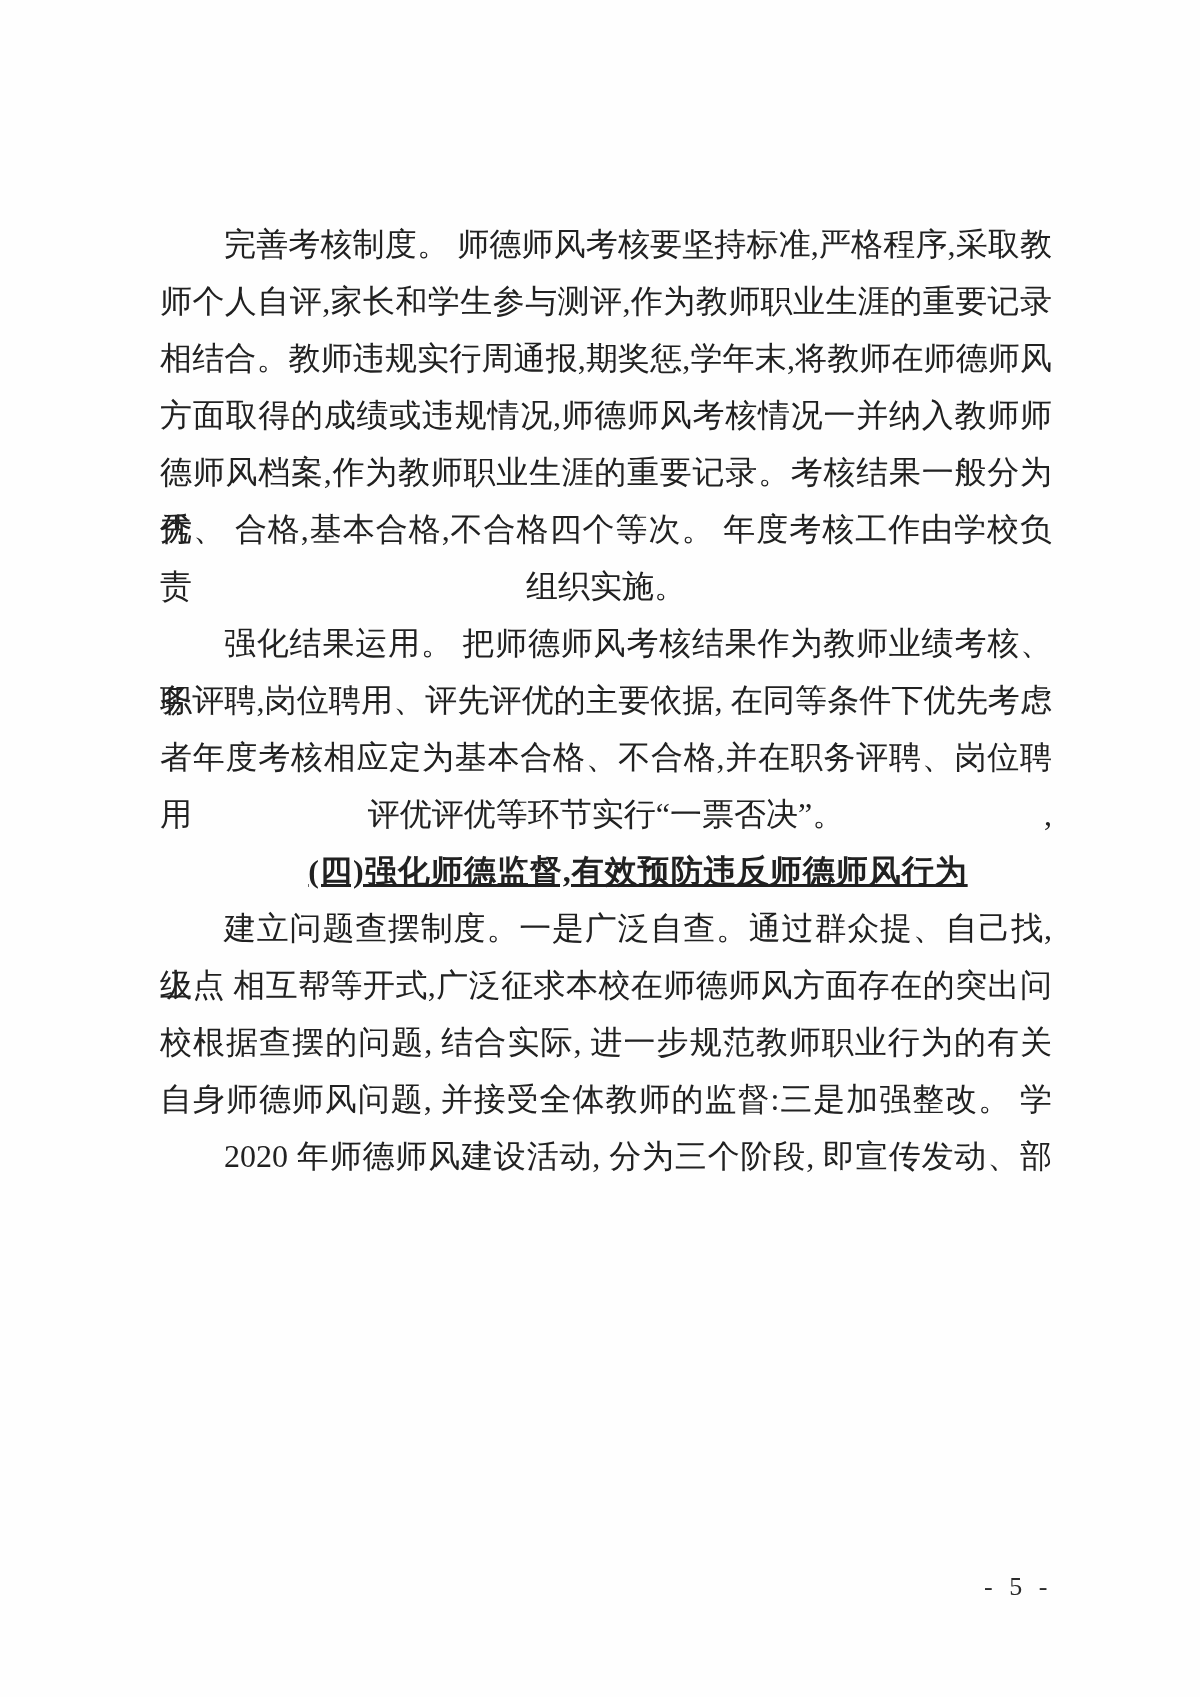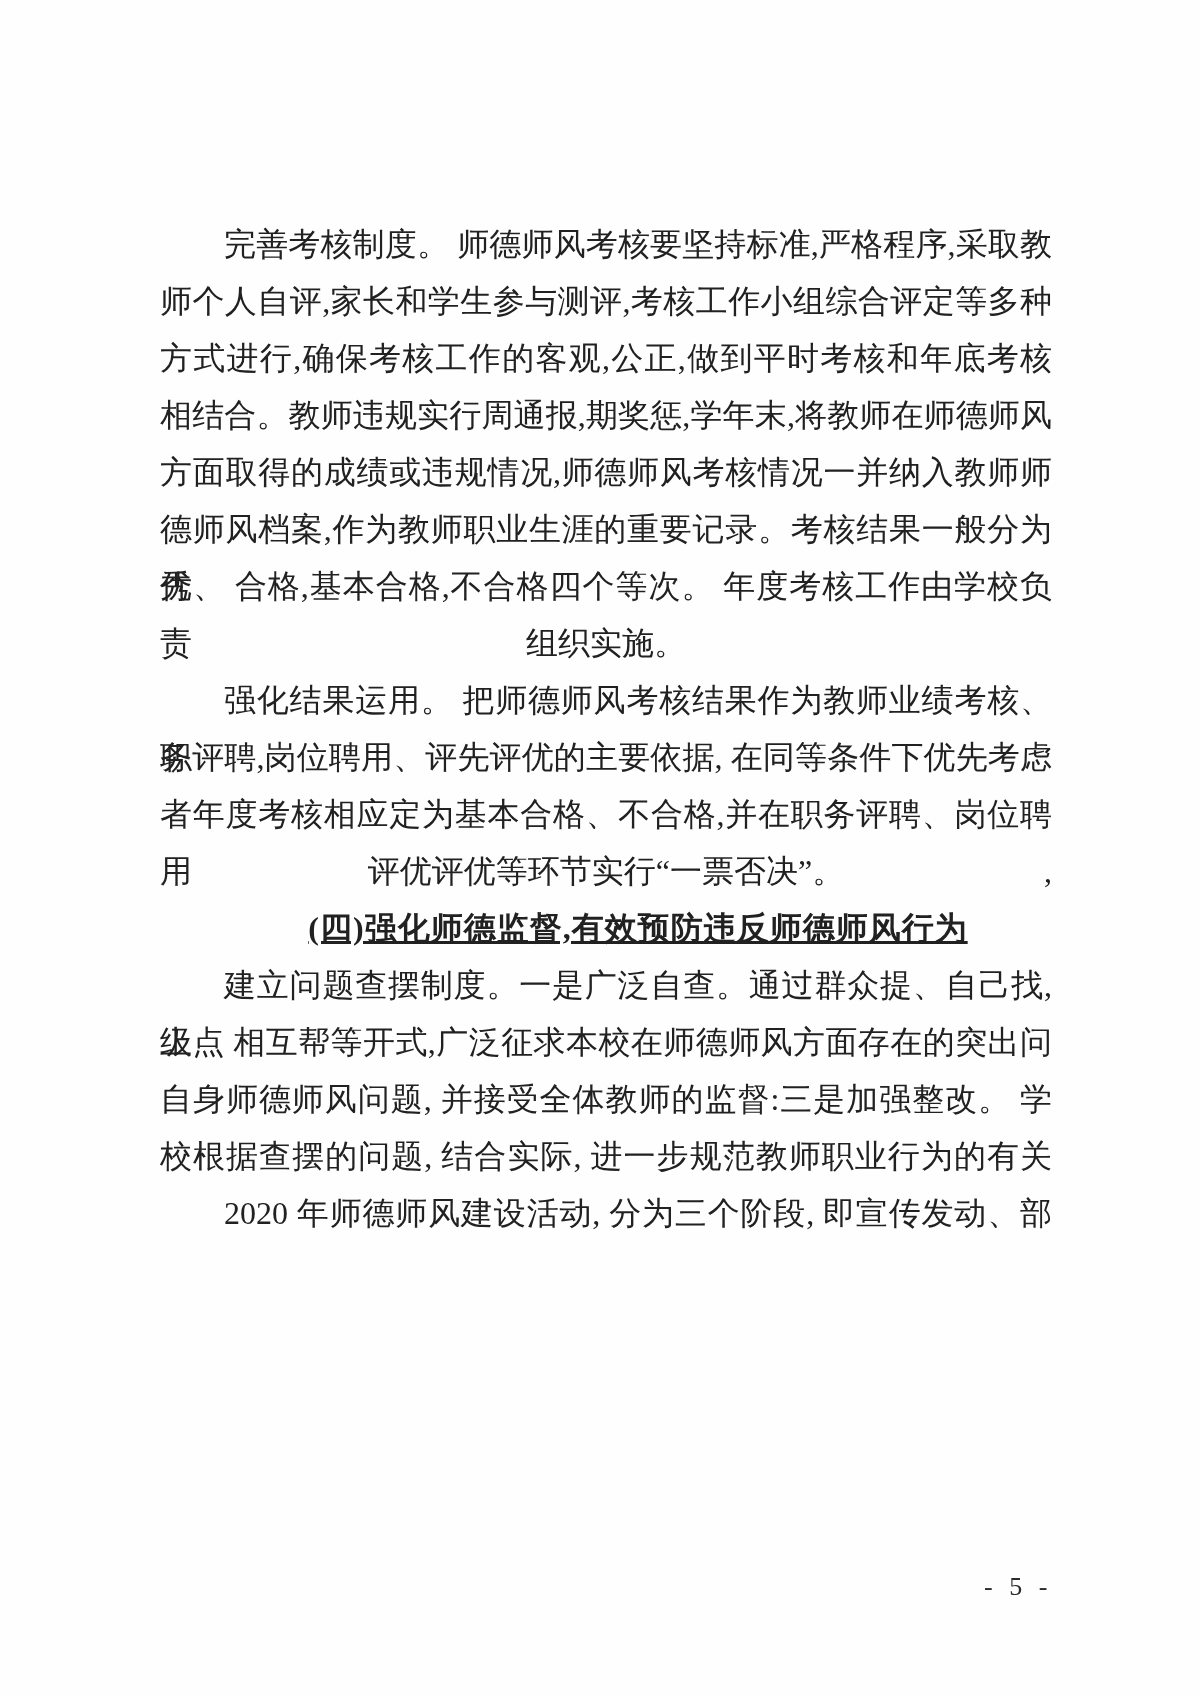--- a/index.html
+++ b/index.html
@@ -49,38 +49,37 @@
     font-family: "Liberation Serif", "DejaVu Serif", serif;
   }
 </style>
 </head>
 <body>
 
 <div class="page">
   <div class="text-block">
 
     <div class="line j ind">完善考核制度。 师德师风考核要坚持标准,严格程序,采取教</div>
-    <div class="line j">师个人自评,家长和学生参与测评,考核工作小组综合评定等多种</div>
-    <div class="line j">方式进行,确保考核工作的客观,公正,做到平时考核和年底考核</div>
+    <div class="line j">师个人自评,家长和学生参与测评,作为教师职业生涯的重要记录</div>
     <div class="line j">相结合。教师违规实行周通报,期奖惩,学年末,将教师在师德师风</div>
     <div class="line j">方面取得的成绩或违规情况,师德师风考核情况一并纳入教师师</div>
     <div class="line j">德师风档案,作为教师职业生涯的重要记录。考核结果一般分为优</div>
     <div class="line j">秀、 合格,基本合格,不合格四个等次。 年度考核工作由学校负责</div>
     <div class="line">组织实施。</div>
 
     <div class="line j ind">强化结果运用。 把师德师风考核结果作为教师业绩考核、 职</div>
     <div class="line j">务评聘,岗位聘用、评先评优的主要依据, 在同等条件下优先考虑</div>
     <div class="line j">者年度考核相应定为基本合格、不合格,并在职务评聘、岗位聘用,</div>
     <div class="line">评优评优等环节实行“一票否决”。</div>
 
     <div class="line heading ind">(四)强化师德监督,有效预防违反师德师风行为</div>
 
     <div class="line j ind">建立问题查摆制度。一是广泛自查。通过群众提、自己找,  上</div>
     <div class="line j">级点  相互帮等开式,广泛征求本校在师德师风方面存在的突出问</div>
+    <div class="line j">校根据查摆的问题,  结合实际,  进一步规范教师职业行为的有关</div>
     <div class="line j">自身师德师风问题,  并接受全体教师的监督:三是加强整改。  学</div>
-    <div class="line j">校根据查摆的问题,  结合实际,  进一步规范教师职业行为的有关</div>
 
     <div class="line j ind">2020 年师德师风建设活动,  分为三个阶段,  即宣传发动、部</div>
 
   </div>
 
   <div class="footer">- 5 -</div>
 </div>
 
 </body></html>

